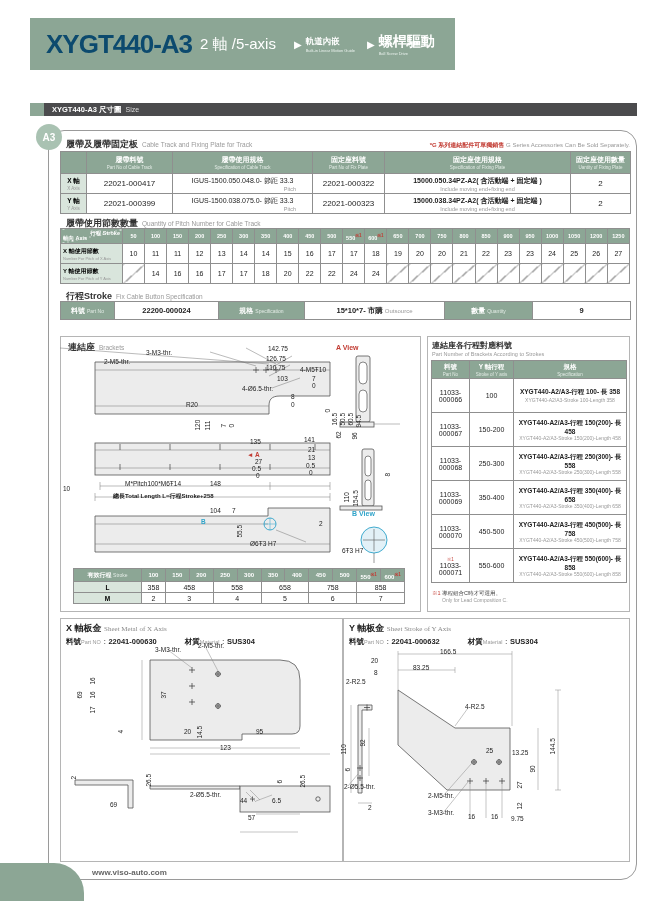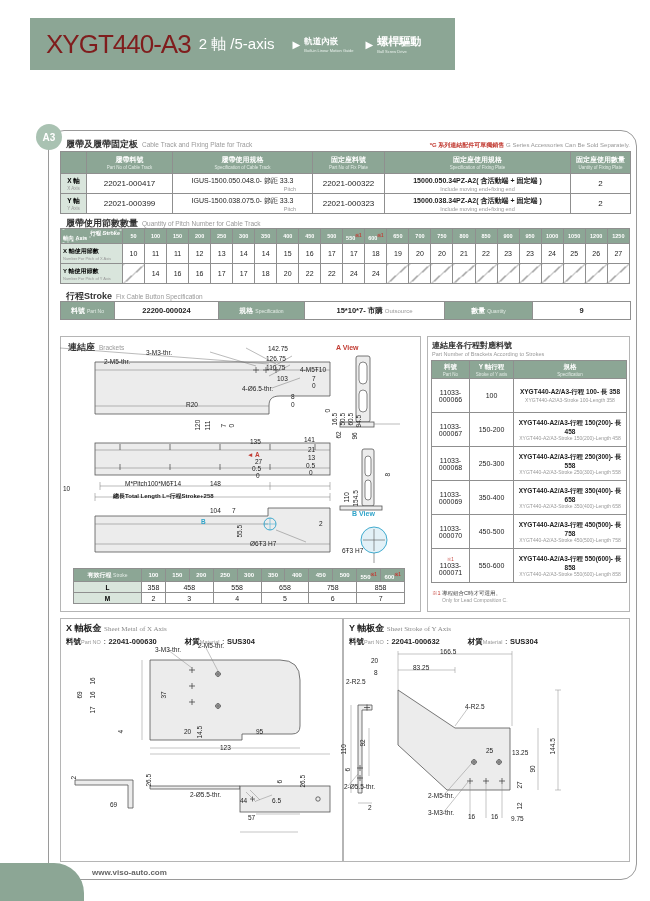--- a/index.html
+++ b/index.html
@@ -24,38 +24,43 @@
 .serif-en{font-family:"Liberation Serif",serif;color:#8a8a8a;font-weight:normal}
 sup.mk{color:#c23b32;font-size:4.5px;vertical-align:super}
 svg{position:absolute}
 </style>
 </head>
 <body>
 
 <div id="page">
 
   <div class="abs" style="left:30px;top:18px;width:425px;height:52px;background:#8CA695;display:flex;align-items:center;padding:0 10px 0 16px">
-    <span style="color:#7f1d1d;font-size:26px;font-weight:normal;letter-spacing:-1px">XYGT440-A3</span>
+    <span style="color:#0c4a6e;font-size:26px;font-weight:bold;letter-spacing:-1px">XYGT440-A3</span>
     <span style="color:#fff;font-size:15px;margin-left:8px;white-space:nowrap">2 軸 /5-axis</span>
     <div style="margin-left:18px;display:flex;align-items:center">
       <span style="color:#fff;font-size:10px;margin-right:4px">▶</span>
       <span style="display:inline-block">
         <span class="zh" style="display:block;color:#fff;font-size:8.5px">軌道內嵌</span>
         <span style="display:block;color:#e9f1ec;font-size:4px">Built-in Linear Motion Guide</span>
       </span>
     </div>
     <div style="margin-left:12px;display:flex;align-items:center">
       <span style="color:#fff;font-size:10px;margin-right:4px">▶</span>
       <span style="display:inline-block">
-        <span class="zh" style="display:block;color:#fff;font-size:11px">螺桿驅動</span>
+        <span class="zh" style="display:block;color:#fff;font-size:14px">螺桿驅動</span>
         <span style="display:block;color:#e9f1ec;font-size:4px">Ball Screw Drive</span>
       </span>
     </div>
   </div>
 
+  <div class="abs" style="left:30px;top:103px;width:607px;height:13px;background:#4b4b4d;display:flex;align-items:center">
+    <span style="width:14px;height:13px;background:#8CA695;display:inline-block"></span>
+    <span class="zh" style="color:#fff;font-size:7.5px;margin-left:8px">XYGT440-A3 尺寸圖</span>
+    <span style="color:#ddd;font-size:7px;margin-left:4px">Size</span>
+  </div>
 
   <div class="abs" style="left:48px;top:130px;width:589px;height:750px;border:1.5px solid #9a9a9a;border-radius:16px"></div>
   <div class="abs" style="left:36px;top:124px;width:26px;height:26px;border-radius:50%;background:#a9c2b2;color:#fff;font-size:10px;font-weight:bold;display:flex;align-items:center;justify-content:center">
     <span>A3</span>
   </div>
 
   <div class="sectitle" style="left:66px;top:138px">
     <span class="zh">履帶及履帶固定板</span><span class="en">Cable Track and Fixing Plate for Track</span>
   </div>
   <div class="abs" style="left:330px;top:141px;width:300px;text-align:right;font-size:6px">

